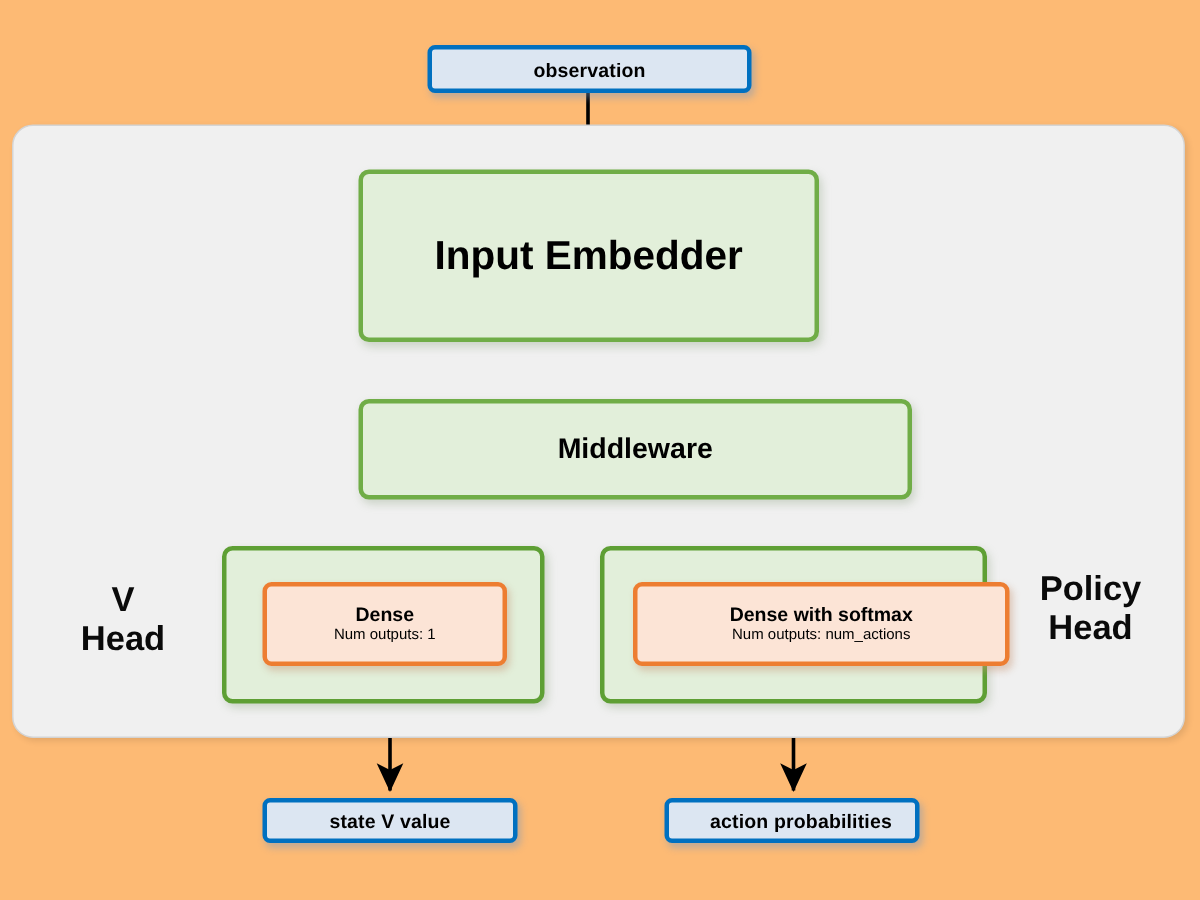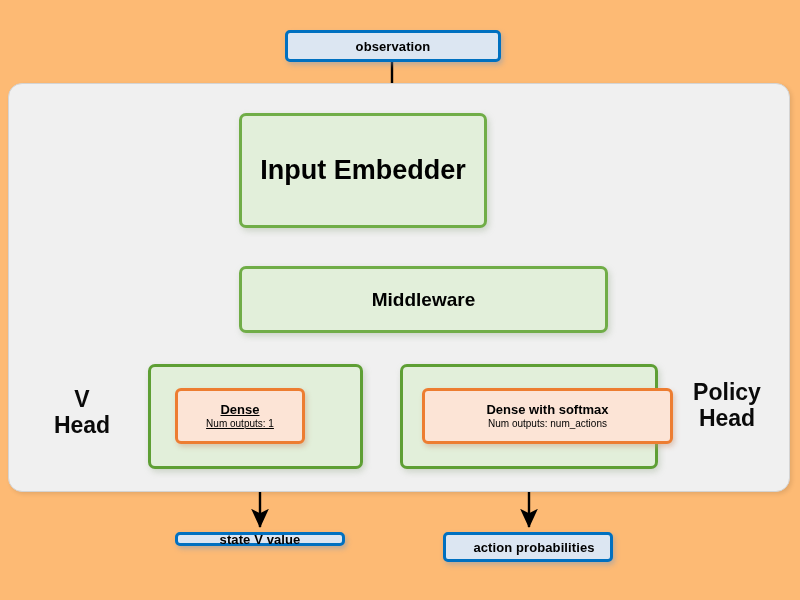--- a/index.html
+++ b/index.html
@@ -53,33 +53,33 @@
     background: #dce6f2;
     border: 3px solid #0070c0;
     border-radius: 5px;
     box-shadow: 2px 3px 5px rgba(120,150,190,0.45);
     font-size: 13px;
     font-weight: bold;
     color: #000000;
     letter-spacing: 0.1px;
   }
   #observation-box { left: 285px; top: 30px; width: 216px; height: 32px; }
-  #state-v-box     { left: 175px; top: 532px; width: 170px; height: 14px; }
+  #state-v-box     { left: 175px; top: 532px; width: 170px; height: 30px; }
   #action-prob-box { left: 443px; top: 532px; width: 170px; height: 30px; padding-left: 12px; }
 
   
   .module-box {
     background: #e2efda;
     border: 3px solid #70ad47;
     border-radius: 7px;
     box-shadow: 2px 3px 6px rgba(150,170,140,0.40);
     color: #000000;
   }
   #input-embedder-box {
-    left: 239px; top: 113px; width: 248px; height: 115px;
+    left: 239px; top: 113px; width: 307px; height: 115px;
     font-size: 27px; font-weight: bold;
   }
   #middleware-box {
     left: 239px; top: 266px; width: 369px; height: 67px;
     font-size: 19px; font-weight: bold;
   }
 
   
   .head-box {
     background: #e2efda;
@@ -92,21 +92,21 @@
 
   
   .dense-box {
     background: #fce4d6;
     border: 3px solid #ed7d31;
     border-radius: 6px;
     box-shadow: 2px 3px 5px rgba(200,150,120,0.45);
     color: #000000;
     line-height: 1.25;
   }
-  #dense-v-box      { left: 175px; top: 388px; width: 130px; height: 56px; text-decoration: underline; }
+  #dense-v-box      { left: 175px; top: 388px; width: 163px; height: 56px; }
   #dense-policy-box { left: 422px; top: 388px; width: 251px; height: 56px; }
   .dense-title { font-size: 13px; font-weight: bold; }
   .dense-sub   { font-size: 10px; font-weight: normal; }
 
   
   .head-label {
     position: absolute;
     text-align: center;
     font-size: 23px;
     font-weight: bold;

